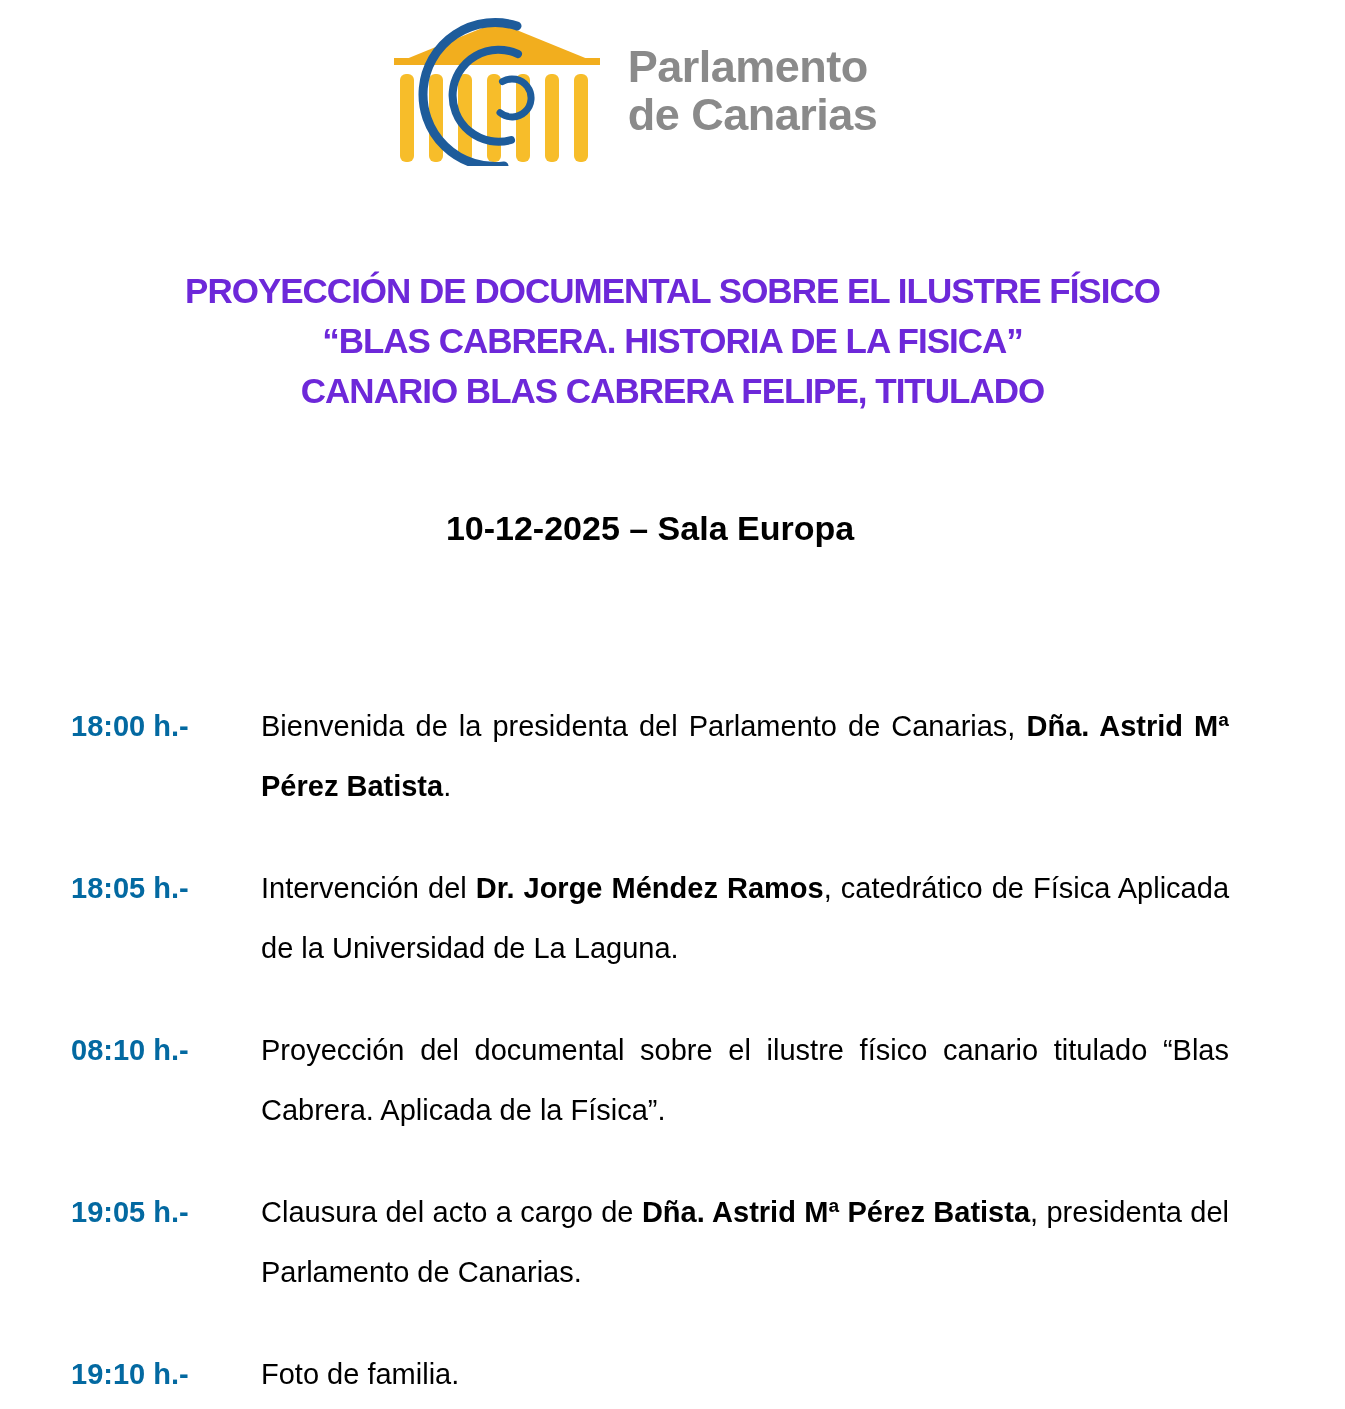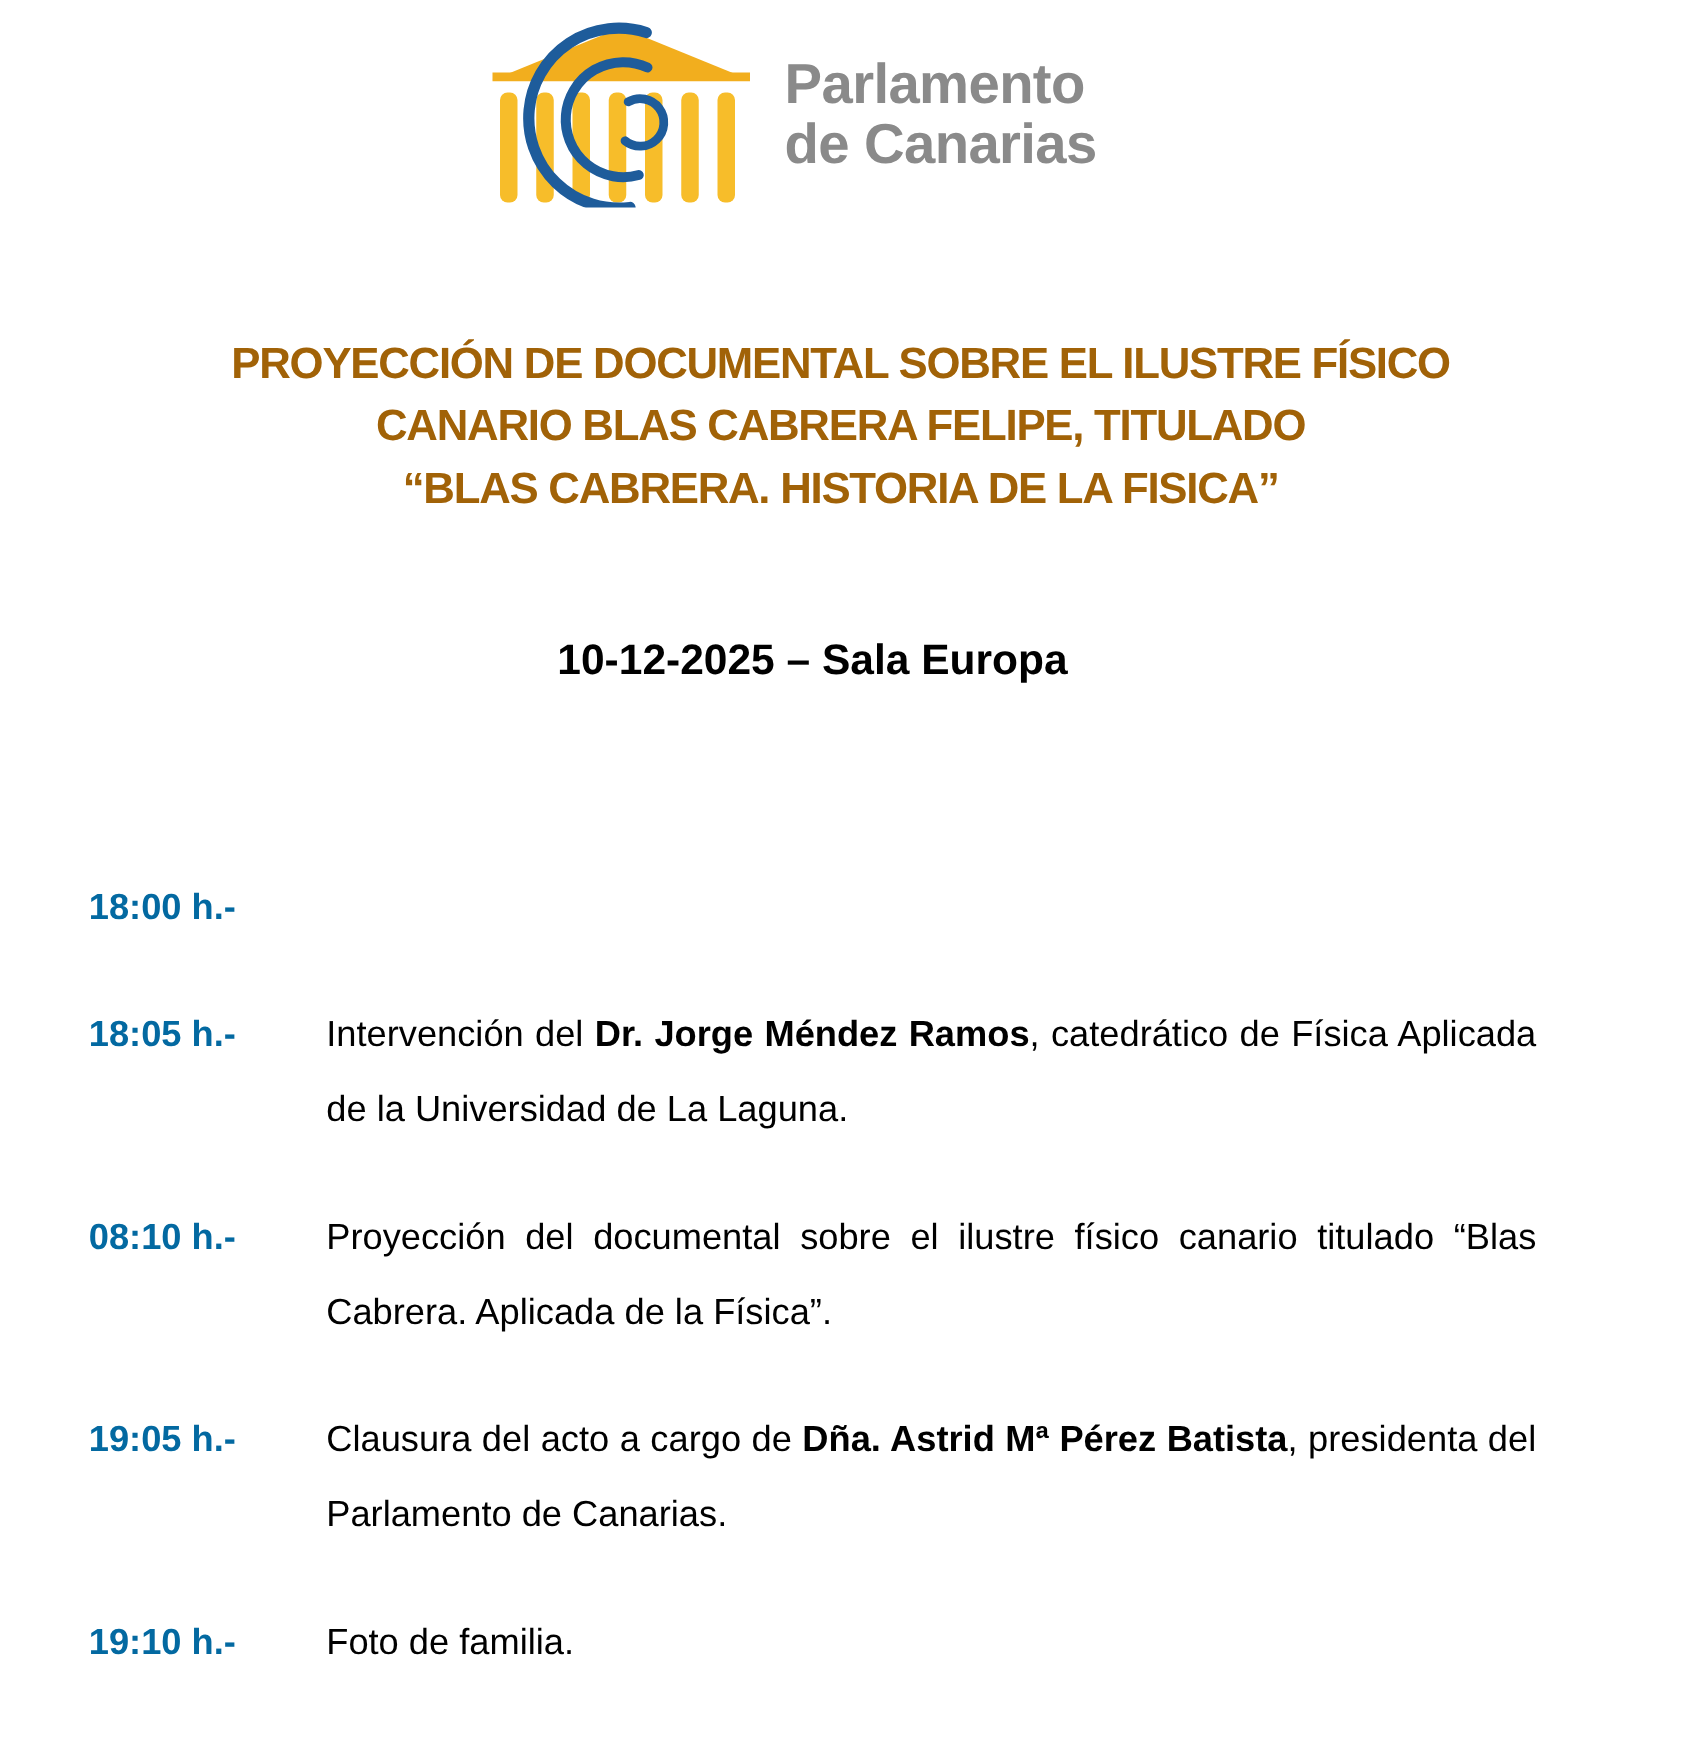--- a/index.html
+++ b/index.html
@@ -33,21 +33,21 @@
   }
   
   .event-title {
     margin-top: 100px;
     padding: 0 55px 0 55px;
     text-align: center;
     font-weight: bold;
     font-size: 35px;
     line-height: 50px;
     letter-spacing: -1px;
-    color: #a16207;
+    color: #6d28d9;
   }
   .event-title .t-line { white-space: nowrap; }
   
   .event-date {
     margin-top: 92px;
     padding-right: 45px;
     text-align: center;
     font-weight: bold;
     font-size: 34px;
     line-height: 40px;
@@ -105,30 +105,31 @@
       </g>
     </svg>
     <div class="logo-text">
       <div>Parlamento</div>
       <div>de Canarias</div>
     </div>
   </div>
 
   <div class="event-title">
     <div class="t-line">PROYECCIÓN DE DOCUMENTAL SOBRE EL ILUSTRE FÍSICO</div>
+    <div class="t-line">“BLAS CABRERA. HISTORIA DE LA FISICA”</div>
     <div class="t-line">CANARIO BLAS CABRERA FELIPE, TITULADO</div>
-    <div class="t-line">“BLAS CABRERA. HISTORIA DE LA FISICA”</div>
   </div>
 
   <div class="event-date">10-12-2025 – Sala Europa</div>
 
   <div class="schedule">
 
     <div class="item">
       <div class="time">18:00 h.-</div>
+      <p class="desc"><span>Bienvenida de la presidenta del Parlamento de Canarias, </span><b>Dña. Astrid Mª Pérez Batista</b><span>.</span></p>
     </div>
 
     <div class="item">
       <div class="time">18:05 h.-</div>
       <p class="desc"><span>Intervención del </span><b>Dr. Jorge Méndez Ramos</b><span>, catedrático de Física Aplicada de la Universidad de La Laguna.</span></p>
     </div>
 
     <div class="item">
       <div class="time">08:10 h.-</div>
       <p class="desc"><span>Proyección del documental sobre el ilustre físico canario titulado “Blas Cabrera. Aplicada de la Física”.</span><b></b><span></span></p>

